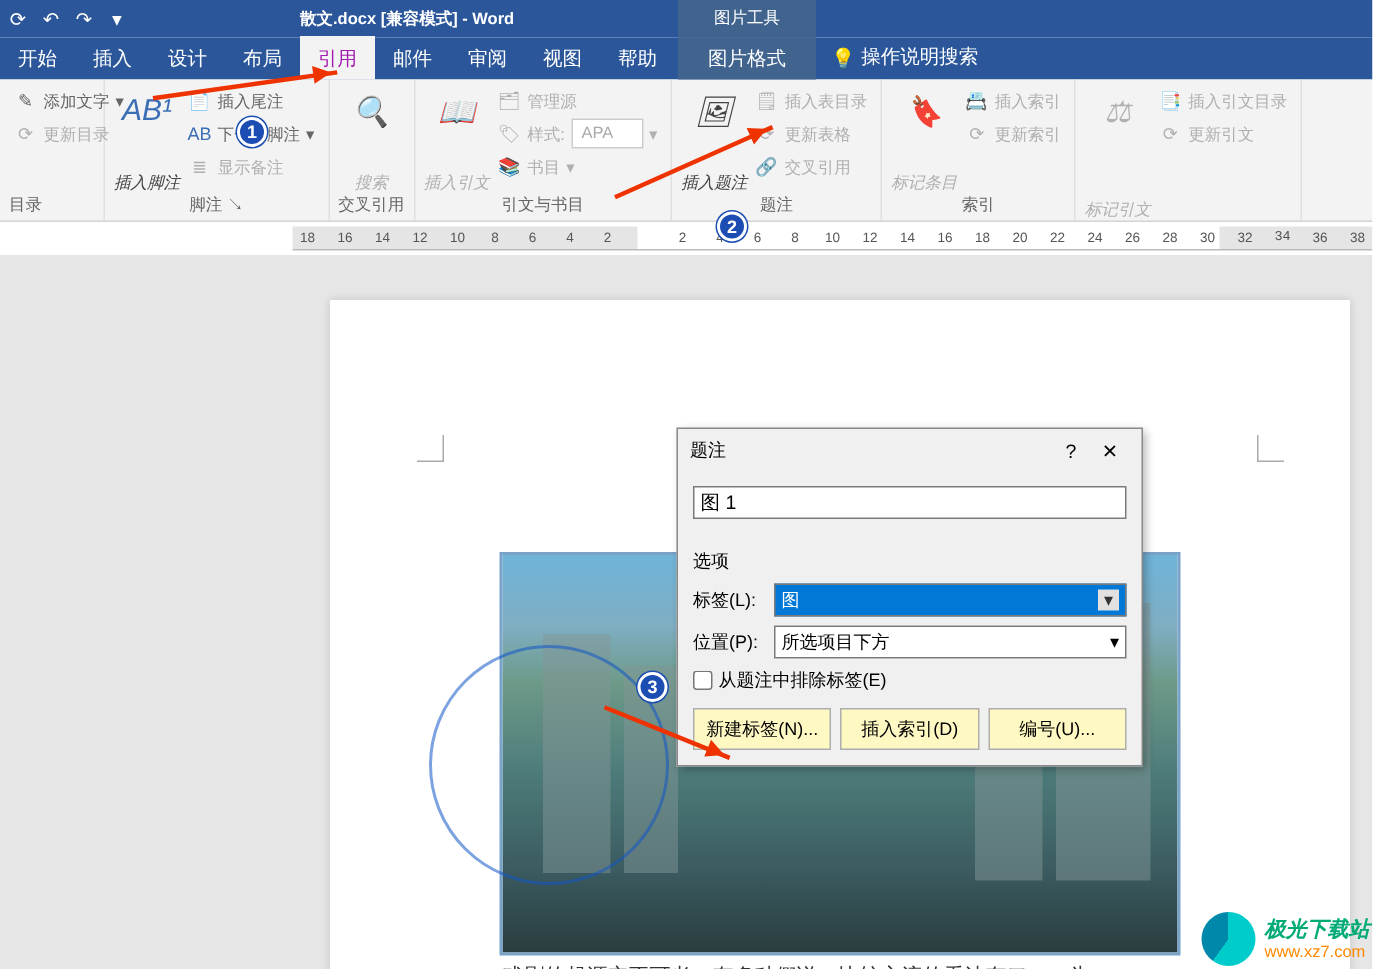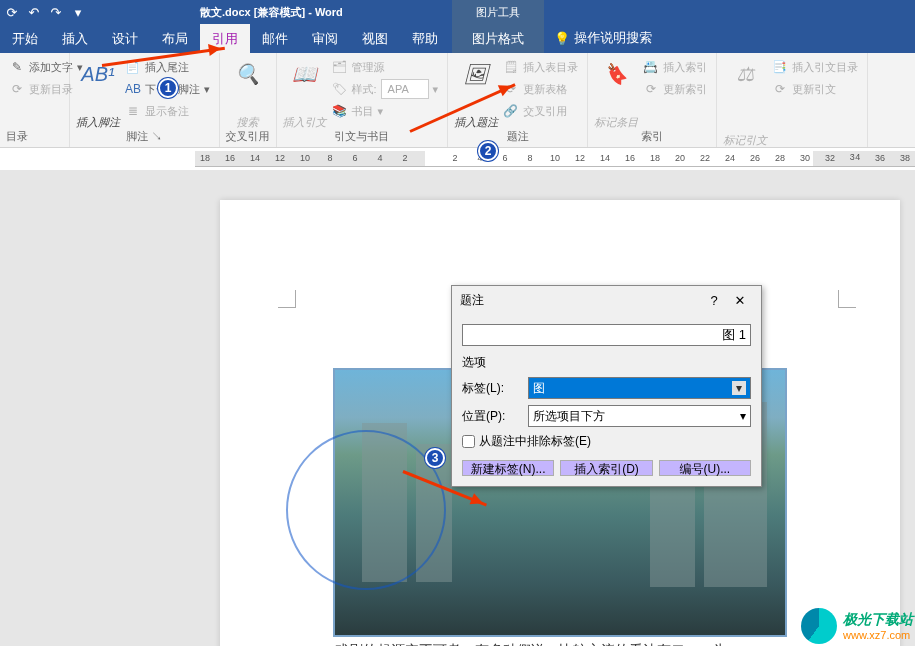--- a/index.html
+++ b/index.html
@@ -45,26 +45,26 @@
   .doc-img .building { position: absolute; background: rgba(130,150,150,.5); }
   .doc-text { position: absolute; top: 442px; left: 115px; font-size: 14px; color: #333; font-family: SimSun; }
   
   .dialog { position: absolute; left: 451px; top: 285px; width: 311px; background: #f0f0f0; border: 1px solid #888; box-shadow: 2px 2px 6px rgba(0,0,0,.3); font-size: 12px; }
   .dialog .dlg-title { display: flex; align-items: center; padding: 6px 8px; font-size: 12px; }
   .dialog .dlg-title .spacer { flex: 1; }
   .dialog .dlg-title .tbtn { width: 26px; text-align: center; font-size: 13px; cursor: pointer; }
   .dialog .dlg-body { padding: 6px 10px 10px; }
   .dialog .lbl { font-size: 12px; }
   .dialog input[type=text] { width: 100%; height: 22px; border: 1px solid #7a7a7a; font-size: 13px; padding: 0 4px; }
-  .dialog .row { display: flex; align-items: center; gap: 12px; margin: 6px 0; }
+  .dialog .row { display: flex; align-items: center; gap: 0; margin: 6px 0; }
   .dialog .row .flabel { width: 54px; }
   .dialog select, .dialog .combo { flex: 1; height: 22px; border: 1px solid #7a7a7a; background: #fff; font-size: 12px; }
   .dialog .combo.sel { background: #0078d7; color: #fff; padding: 2px 4px; display: flex; align-items: center; }
   .dialog .chk { display: flex; align-items: center; gap: 4px; margin: 6px 0 10px; }
-  .dialog .btn { height: 16px; border: 1px solid #adadad; background: #c4b5fd; font-size: 12px; cursor: pointer; }
+  .dialog .btn { height: 28px; border: 1px solid #adadad; background: #fef9c3; font-size: 12px; cursor: pointer; }
   .dialog .brow { display: flex; gap: 6px; margin-top: 6px; }
   .dialog .brow .btn { flex: 1; }
   
   .arrow { position: absolute; height: 3px; background: #e30; transform-origin: left center; z-index: 50; }
   .arrow::after { content: ""; position: absolute; right: -2px; top: -5px; border: 6px solid transparent; border-left: 12px solid #e30; }
   .badge { position: absolute; width: 20px; height: 20px; border-radius: 50%; background: #1b4db3; border: 2px solid #fff; color: #fff; font-size: 12px; font-weight: bold; display: flex; align-items: center; justify-content: center; z-index: 60; box-shadow: 0 0 0 1px #1b4db3; }
   
   .watermark { position: absolute; right: 2px; bottom: 2px; display: flex; align-items: center; gap: 6px; font-size: 14px; color: #0a7; font-style: italic;}
   .watermark .wm-sub { font-size: 11px; color: #f80; display: block; font-style: normal;}
   .wm-ico { width: 36px; height: 36px; border-radius: 50%; background: conic-gradient(#0cc 0 60%, #08a 60% 100%); position: relative; }
@@ -302,22 +302,22 @@
 </div>
 
 <div class="dialog">
   <div class="dlg-title">
     <span>题注</span>
     <span class="spacer"></span>
     <span class="tbtn">?</span>
     <span class="tbtn">✕</span>
   </div>
   <div class="dlg-body">
-    <input type="text" style="margin-top: 3px; text-align: right;" value="图 1">
-    <div class="lbl" style="margin-top:8px">选项</div>
+    <input type="text" style="margin-top: 3px;" value="图 1">
+    <div class="lbl" style="margin-top:20px">选项</div>
     <div class="row">
       <div class="flabel">标签(L):</div>
       <div class="combo sel">
           <span>图</span>
           <span style="margin-left:auto;background:#e1e1e1;color:#333;padding:0 4px">▾</span>
         </div>
     </div>
     <div class="row">
       <div class="flabel">位置(P):</div>
       <div class="combo" style="display:flex;align-items:center;padding:0 4px">

